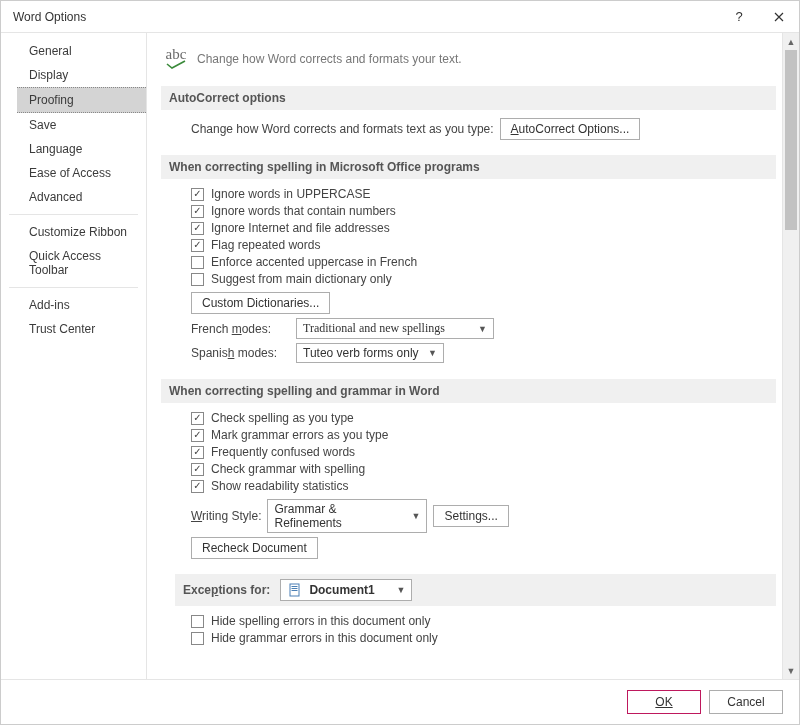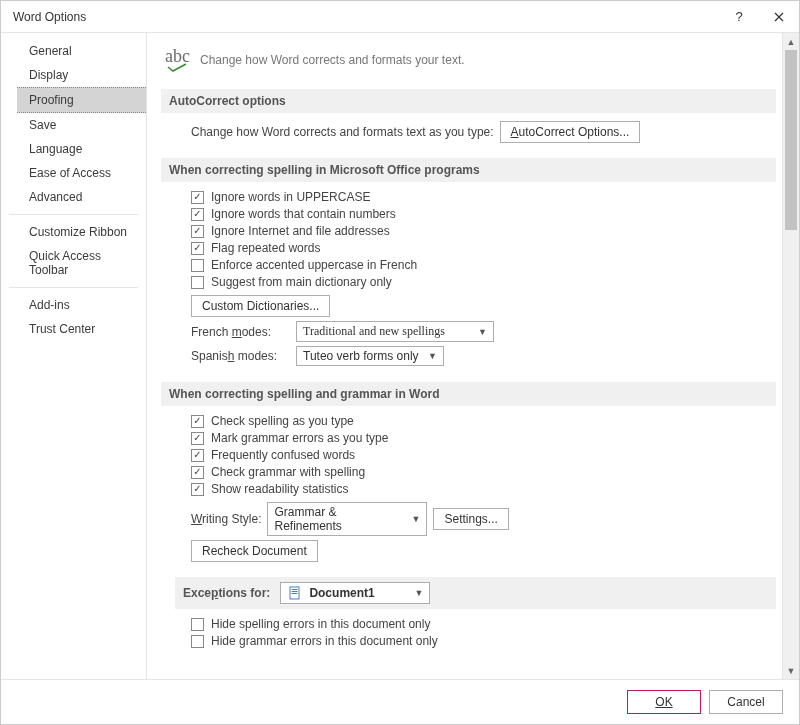--- a/index.html
+++ b/index.html
@@ -132,21 +132,21 @@
     height: 44px;
     display:flex; align-items:center; justify-content:flex-end;
     gap:8px; padding: 0 16px;
   }
   .footer .btn { width:74px; text-align:center; padding:4px 0; }
   .footer .btn.primary { border:1px solid #be185d;text-decoration:underline; }
   .abc-icon {
     display:flex; flex-direction:column; align-items:center;
     color:#6a6a6a; font-family: "Segoe Script", cursive;
   }
-  .abc-icon .abc { font-size:18px; line-height:1; }
+  .abc-icon .abc { font-size:15px; line-height:1; }
   .abc-icon svg { margin-top:-2px; }
   .doc-icon {
     width:16px;height:16px;display:inline-flex;align-items:center;justify-content:center;
   }
   .intro-label { color:#444; }
   .field-pair { display:flex; align-items:center; gap:10px; margin:4px 0; }
   .field-pair .lbl { width:95px; }
 </style>
 </head>
 <body>
@@ -276,21 +276,21 @@
               </div>
               <button class="btn">Settings...</button>
             </div>
             <div class="row" style="margin-top: 4px;">
               <button class="btn">Recheck Document</button>
             </div>
           </div>
 
         <div class="section-header" style="display:flex;align-items:center;gap:10px;margin-left:14px;">
           <span>Exce<span class="u">p</span>tions for:</span>
-          <div class="dropdown" style="width:150px;background:#fff;">
+          <div class="dropdown" style="width:132px;background:#fff;">
             <span class="doc-icon">
               <svg width="14" height="14" viewBox="0 0 14 14">
                   <rect x="2" y="1" width="9" height="12" fill="#fff" stroke="#4a7fb5"></rect>
                   <rect x="3.5" y="3" width="6" height="1" fill="#4a7fb5"></rect>
                   <rect x="3.5" y="5" width="6" height="1" fill="#4a7fb5"></rect>
                   <rect x="3.5" y="7" width="6" height="1" fill="#4a7fb5"></rect>
                 </svg>
             </span>
             <span style="flex:1">Document1</span>
             <span class="caret">▼</span>

